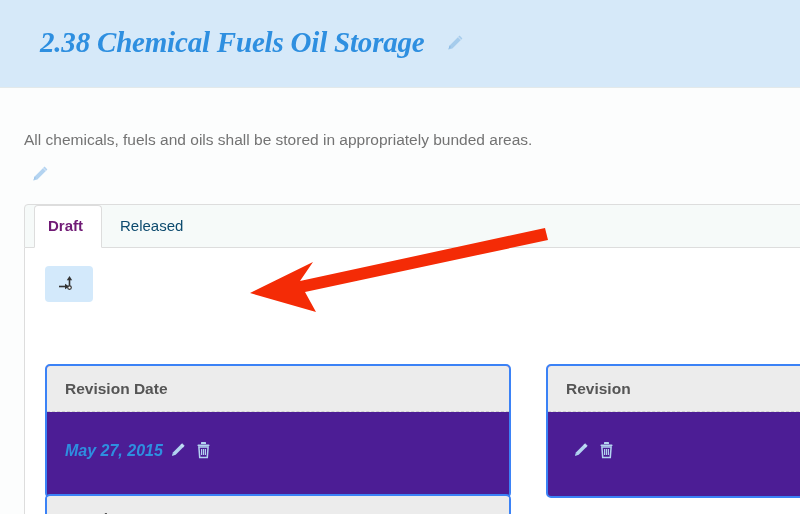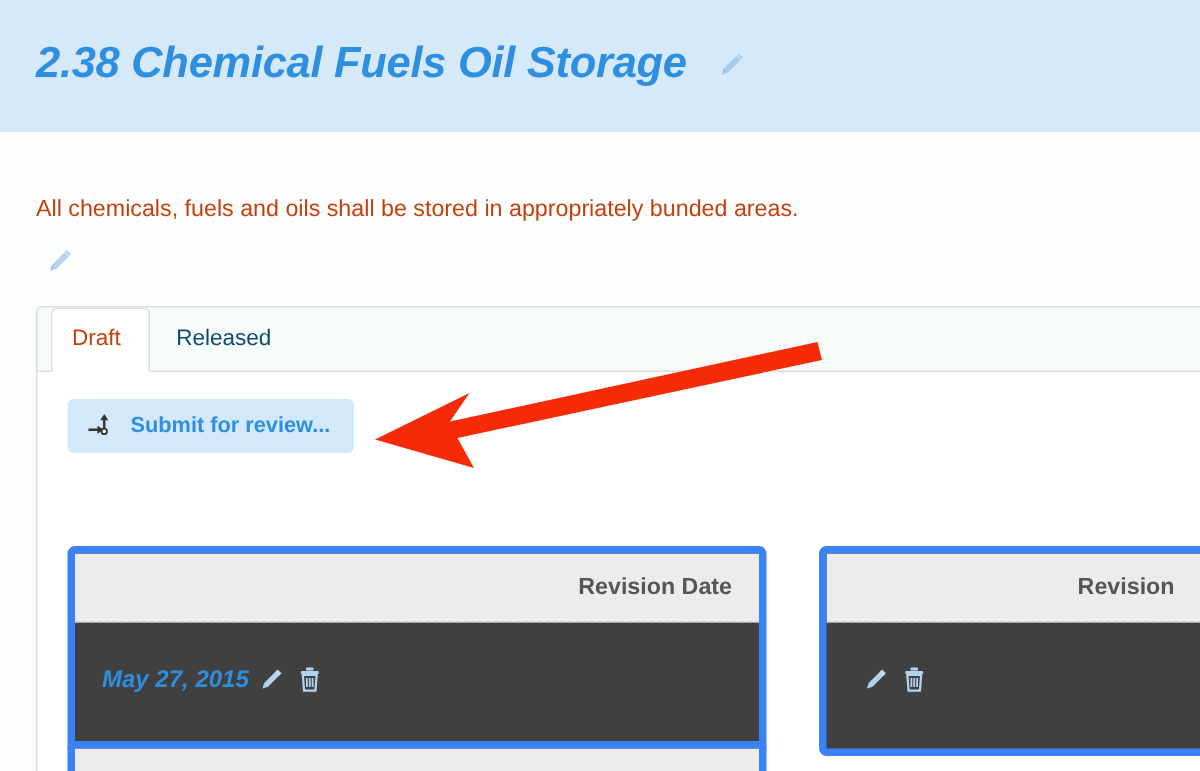--- a/index.html
+++ b/index.html
@@ -21,25 +21,26 @@
     left: 0;
     top: 0;
     width: 800px;
     height: 88px;
     background: #d6e9f9;
     border-bottom: 1px solid #e3e9ea;
     box-sizing: border-box;
   }
   .page-title-row {
     position: absolute;
-    left: 24px;
+    left: 40px;
     top: 26px;
     display: flex;
     align-items: center;
     gap: 20px;
+    font-family: Liberation Serif, serif;
   }
   .page-title {
     font-size: 29px;
     font-weight: bold;
     font-style: italic;
     color: #2e8fe0;
     letter-spacing: -0.2px;
     white-space: nowrap;
   }
 
@@ -61,21 +62,21 @@
     flex: none;
   }
   .trash svg { display: block; }
 
   
   .description {
     position: absolute;
     left: 24px;
     top: 130px;
     font-size: 15.5px;
-    color: #c2410c;
+    color: #737373;
     line-height: 20px;
     white-space: nowrap;
   }
   .desc-edit {
     position: absolute;
     left: 30px;
     top: 164px;
   }
 
   
@@ -102,22 +103,22 @@
     position: relative;
     font-size: 15px;
     padding: 11px 18px 12px 18px;
     color: #0c4a6e;
     line-height: 18px;
     cursor: pointer;
     white-space: nowrap;
     box-sizing: border-box;
   }
   .tab.active {
-    color: #c2410c;
-    font-weight: normal;
+    color: #701a75;
+    font-weight: bold;
     background: #ffffff;
     border: 1px solid #ddd;
     border-bottom: 1px solid #ffffff;
     border-top-left-radius: 4px;
     border-top-right-radius: 4px;
     margin-bottom: -1px;
     padding-left: 13px;
   }
 
   .tab-panel {
@@ -157,26 +158,25 @@
 
   
   .cards {
     position: absolute;
     left: 20px;
     top: 116px;
     display: flex;
     gap: 35px;
   }
   .card {
-    background: #404040;
-    border: 5px solid #3b82f6;
+    background: #4c1d95;
+    border: 2px solid #3b82f6;
     border-radius: 5px;
     box-sizing: border-box;
     overflow: hidden;
-    text-align: right;
   }
   .card.w1 { width: 466px; }
   .card.w2 { width: 260px; }
   .card-header {
     background: #ececec;
     border-bottom: 1px dashed #cfcfcf;
     padding: 14px 18px 13px 18px;
     font-size: 15.5px;
     font-weight: bold;
     color: #555;
@@ -251,21 +251,20 @@
     <button class="submit-btn">
       <span class="wf-icon">
         <svg width="19" height="18" viewBox="0 0 19 18">
           <path d="M1 11.5 L8 11.5" stroke="#333" stroke-width="1.6" fill="none"></path>
           <path d="M7 8.8 L11.2 11.5 L7 14.2 Z" fill="#333"></path>
           <path d="M11.5 12 L11.5 4.5" stroke="#333" stroke-width="1.6" fill="none"></path>
           <path d="M8.8 5.2 L11.5 1 L14.2 5.2 Z" fill="#333"></path>
           <circle cx="11.5" cy="12.6" r="1.8" fill="#fff" stroke="#333" stroke-width="1.2"></circle>
         </svg>
       </span>
-      <span>Submit for review...</span>
     </button>
 
     <div class="cards">
 
       <div class="card w1">
         <div class="card-header">Revision Date</div>
         <div class="card-body">
           <span class="card-value">May 27, 2015</span>
           <span class="pencil">
             <svg width="18" height="18" viewBox="0 0 20 20">

